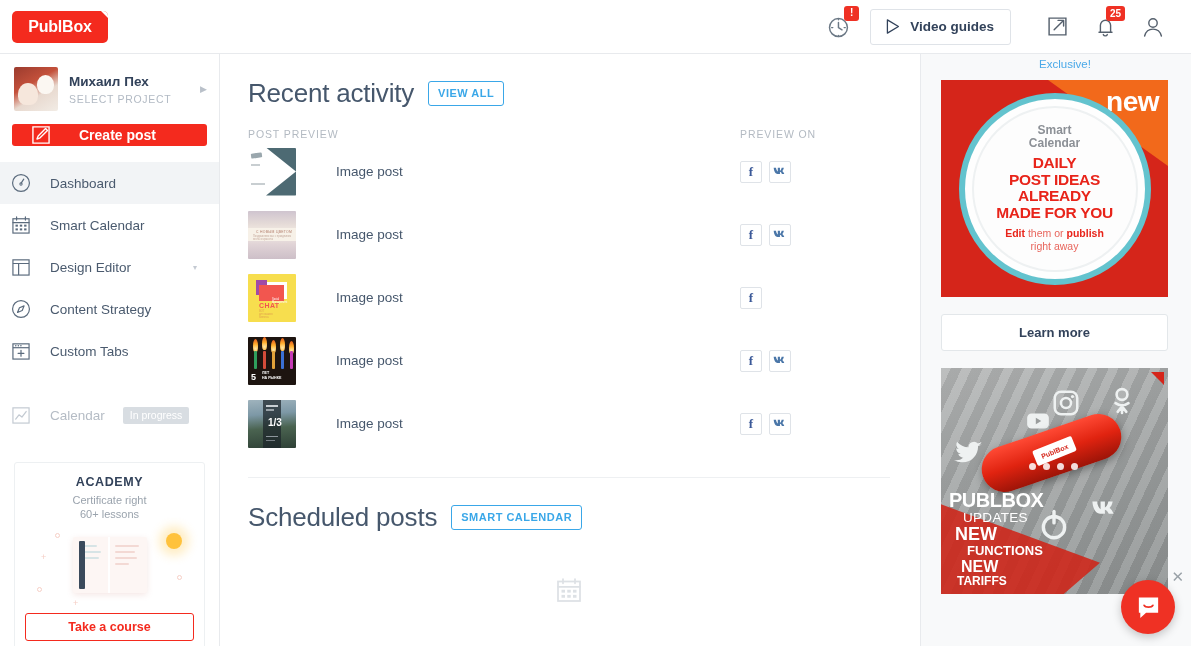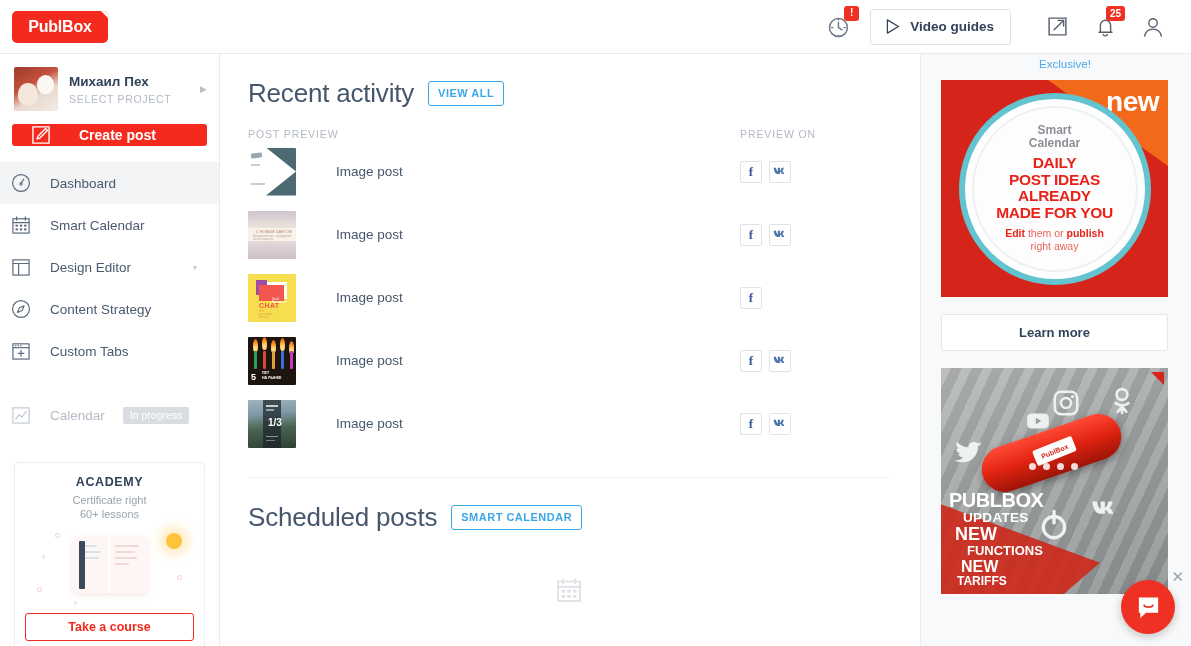--- a/index.html
+++ b/index.html
@@ -340,21 +340,21 @@
     color:#d5251a; font-size:7px; font-weight:bold;
   }
   .tool { position:absolute; color:#f0f2f2; }
   .p2-wedge {
     position:absolute; left:-6px; bottom:0; width:165px; height:112px;
     background:#cf2418; opacity:.88;
     clip-path: polygon(0 18%, 100% 72%, 78% 100%, 0 100%);
   }
   .p2-text { position:absolute; left:8px; bottom:6px; color:#fff; }
   .p2-l1 { font-size:20px; font-weight:bold; line-height:20px; letter-spacing:-.5px; }
-  .p2-l2 { font-size:13.5px; font-weight:bold; line-height:15px; margin-left:14px; letter-spacing:.3px;}
+  .p2-l2 { font-size:13.5px; font-weight:normal; line-height:15px; margin-left:14px; letter-spacing:.3px;}
   .p2-l3 { font-size:18px; font-weight:bold; line-height:19px; margin-left:6px; }
   .p2-l4 { font-size:13px; font-weight:bold; line-height:14px; margin-left:18px; }
   .p2-l5 { font-size:16px; font-weight:bold; line-height:17px; margin-left:12px; }
   .p2-l6 { font-size:12px; font-weight:bold; line-height:13px; margin-left:8px; }
   .dots { position:absolute; left:88px; top:95px; display:flex; gap:7px; }
   .dots i { width:7px; height:7px; border-radius:50%; background:rgba(255,255,255,.85); display:block; }
 
   
   .intercom {
     position: absolute; right: 16px; bottom: 12px;

